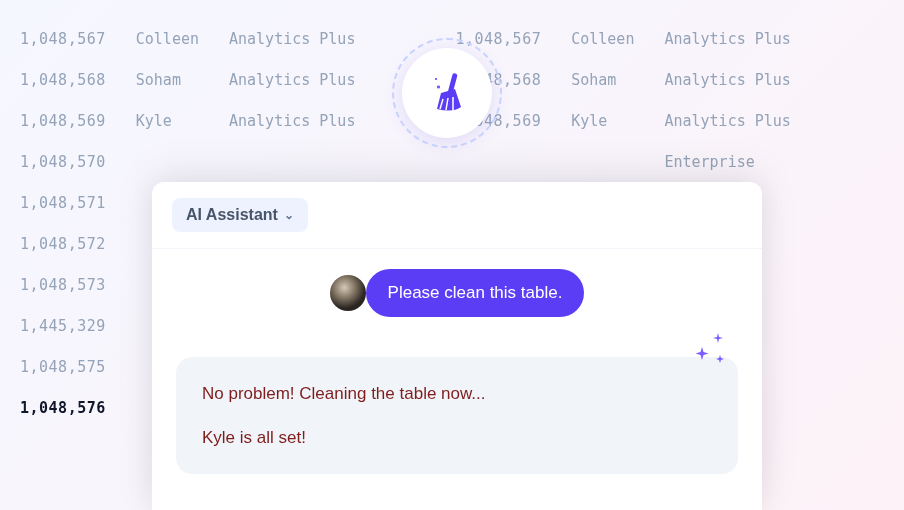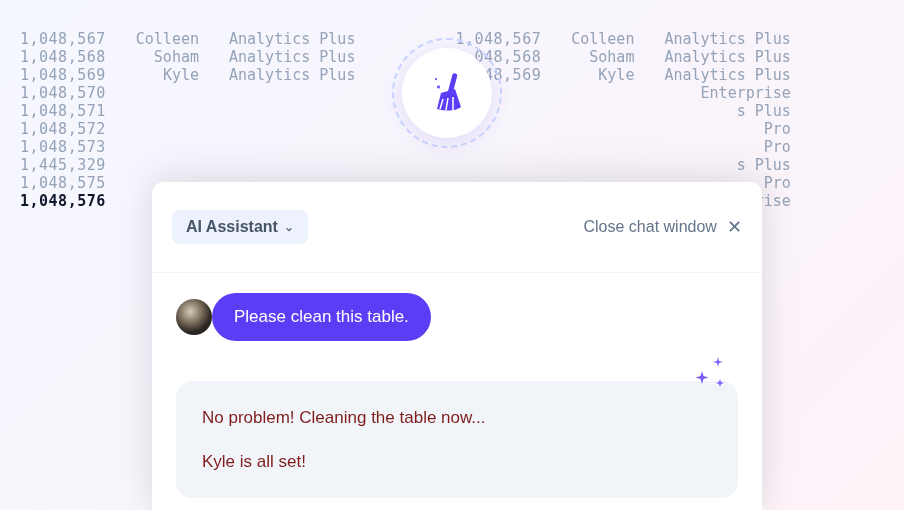--- a/index.html
+++ b/index.html
@@ -15,21 +15,21 @@
     .bg-table {
       position: absolute;
       inset: 0;
       padding: 30px 20px;
       display: flex;
       gap: 60px;
     }
     .table-col {
       display: flex;
       flex-direction: column;
-      align-items: flex-end;
+      gap: 23px;
     }
     .table-section { display: flex; gap: 30px; }
     .col-id, .col-name, .col-plan {
       font-family: ui-monospace, 'SF Mono', Menlo, monospace;
       font-size: 15px;
       color: #94a3b8;
       white-space: nowrap;
     }
     .col-id { color: #94a3b8; letter-spacing: 0.5px; }
     .broom-badge {
@@ -59,21 +59,21 @@
       height: 330px;
       background: #fff;
       border-radius: 12px 12px 0 0;
       box-shadow: 0 -10px 40px rgba(15, 23, 42, 0.08), 0 4px 30px rgba(15,23,42,0.06);
       overflow: hidden;
     }
     .chat-header {
       display: flex;
       align-items: center;
       justify-content: space-between;
-      padding: 28px 20px;
+      padding: 16px 20px;
       border-bottom: 1px solid #f1f5f9;
     }
     .assistant-chip {
       display: inline-flex;
       align-items: center;
       gap: 6px;
       background: #eef2ff;
       color: #475569;
       font-weight: 600;
       font-size: 16px;
@@ -86,21 +86,21 @@
       align-items: center;
       gap: 10px;
       color: #64748b;
       font-size: 16px;
       font-weight: 500;
     }
     .close-x { font-size: 18px; cursor: pointer; }
     .chat-body { padding: 20px 24px; position: relative; }
     .user-row {
       display: flex;
-      justify-content: flex-start;
+      justify-content: center;
       align-items: center;
       margin-bottom: 40px;
     }
     .avatar {
       width: 36px;
       height: 36px;
       border-radius: 50%;
       background: radial-gradient(circle at 40% 35%, #d4c9b8 0%, #8b7d6b 30%, #2a2520 65%);
       flex-shrink: 0;
     }
@@ -224,24 +224,20 @@
     <path d="M14 18 l3 0 M15.5 16.5 l0 3" stroke="#7c5cff" stroke-width="2"></path>
   </svg>
 </div>
 
 <div class="chat-panel">
   <div class="chat-header">
     <div class="assistant-chip">
       <span>AI Assistant</span>
       <span class="chevron">⌄</span>
     </div>
-    <div class="close-group">
-      <span>Close chat window</span>
-      <span class="close-x">✕</span>
-    </div>
   </div>
   <div class="chat-body">
     <div class="user-row">
       <div class="avatar"></div>
       <div class="user-bubble">
         <span>Please clean this table.</span>
       </div>
     </div>
     <div class="assistant-bubble">
       <svg class="sparkles" width="56" height="44" viewBox="0 0 56 44">

